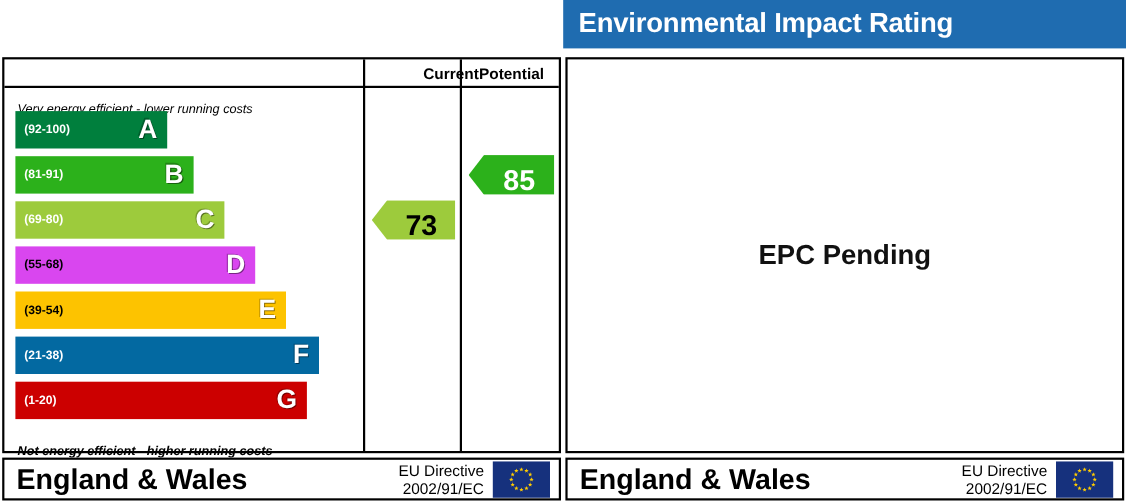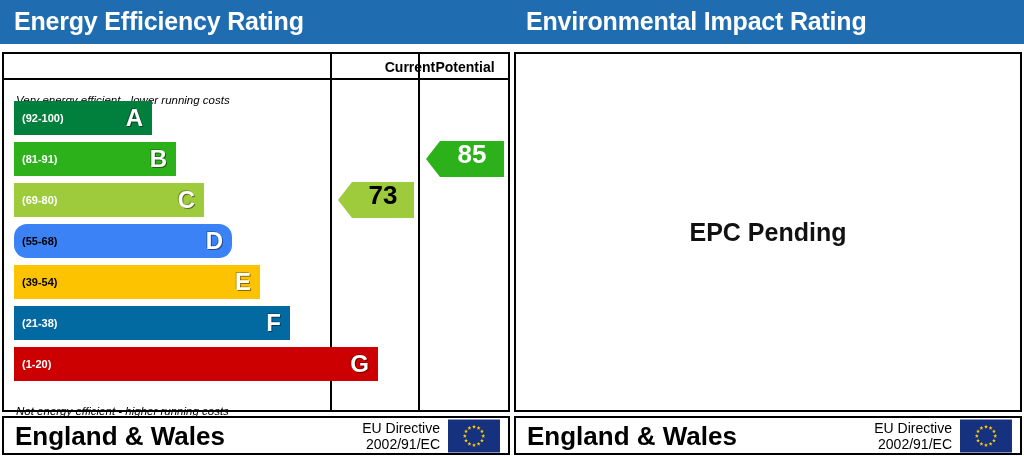--- a/index.html
+++ b/index.html
@@ -109,21 +109,21 @@
   .caption {
     position: absolute;
     left: 12px;
     font-style: italic;
     font-size: 11.5px;
     color: #000;
     white-space: nowrap;
     margin-top: 9px;
   }
   #caption-top    { top: 31px; }
-  #caption-bottom { top: 342px; }
+  #caption-bottom { top: 342px; font-weight: bold; }
 
   
   .band {
     position: absolute;
     left: 10px;
     height: 34px;
     box-sizing: border-box;
     padding-left: 28px;
   }
   .band-range {
@@ -147,21 +147,21 @@
        1px  1px 0 rgba(0,0,0,0.45),
       -1px -1px 0 rgba(0,0,0,0.25);
     line-height: 1;
   }
 
   
   .rating-arrow {
     position: absolute;
     height: 36px;
     display: flex;
-    align-items: flex-start;
+    align-items: flex-end;
     justify-content: center;
     clip-path: polygon(0% 50%, 14px 0%, 100% 0%, 100% 100%, 14px 100%);
   }
   .rating-value {
     font-size: 26px;
     font-weight: bold;
     line-height: 1;
     padding-left: 14px;
   }
 
@@ -224,23 +224,20 @@
   }
   .eu-flag svg { display: block; }
 </style>
 </head>
 <body>
 
 <div id="epc-root">
 
   <div class="panel" id="panel-energy">
 
-    <div class="title-bar">
-      <div class="title-text">Energy Efficiency Rating</div>
-    </div>
 
     <div class="chart-frame">
 
       <div class="col-head-row"></div>
       <div class="col-sep" id="col-sep-1"></div>
       <div class="col-sep" id="col-sep-2"></div>
 
       <div class="col-head" id="col-head-current">Current</div>
       <div class="col-head" id="col-head-potential">Potential</div>
 
@@ -253,33 +250,33 @@
             <span class="band-letter" style="color: rgb(255, 255, 255);">A</span>
           </div>
           <div class="band" style="top: 88px; width: 162px; background: rgb(44, 177, 27);">
             <span class="band-range" style="color: rgb(255, 255, 255);">(81-91)</span>
             <span class="band-letter" style="color: rgb(255, 255, 255);">B</span>
           </div>
           <div class="band" style="top: 129px; width: 190px; background: rgb(157, 203, 60);">
             <span class="band-range" style="color: rgb(255, 255, 255);">(69-80)</span>
             <span class="band-letter" style="color: rgb(255, 255, 255);">C</span>
           </div>
-          <div class="band" style="top: 170px; width: 218px; background: #3b82f6; border-radius: 13px;">
+          <div class="band" style="top: 170px; width: 218px; background: #d946ef;">
             <span class="band-range" style="color: rgb(0, 0, 0);">(55-68)</span>
             <span class="band-letter" style="color: rgb(255, 255, 255);">D</span>
           </div>
           <div class="band" style="top: 211px; width: 246px; background: rgb(253, 195, 0);">
             <span class="band-range" style="color: rgb(0, 0, 0);">(39-54)</span>
             <span class="band-letter" style="color: rgb(255, 255, 255);">E</span>
           </div>
           <div class="band" style="top: 252px; width: 276px; background: #0369a1;">
             <span class="band-range" style="color: rgb(255, 255, 255);">(21-38)</span>
             <span class="band-letter" style="color: rgb(255, 255, 255);">F</span>
           </div>
-          <div class="band" style="top: 293px; width: 364px; background: rgb(204, 0, 0);">
+          <div class="band" style="top: 293px; width: 265px; background: rgb(204, 0, 0);">
             <span class="band-range" style="color: rgb(255, 255, 255);">(1-20)</span>
             <span class="band-letter" style="color: rgb(255, 255, 255);">G</span>
           </div>
         </div>
 
       <div id="markers-host">
           <div class="rating-arrow" style="left: 334px; width: 76px; top: 128px; background: rgb(157, 203, 60);">
             <span class="rating-value" style="color: rgb(0, 0, 0);">73</span>
           </div>
           <div class="rating-arrow" style="left: 422px; width: 78px; top: 87px; background: rgb(44, 177, 27);">

